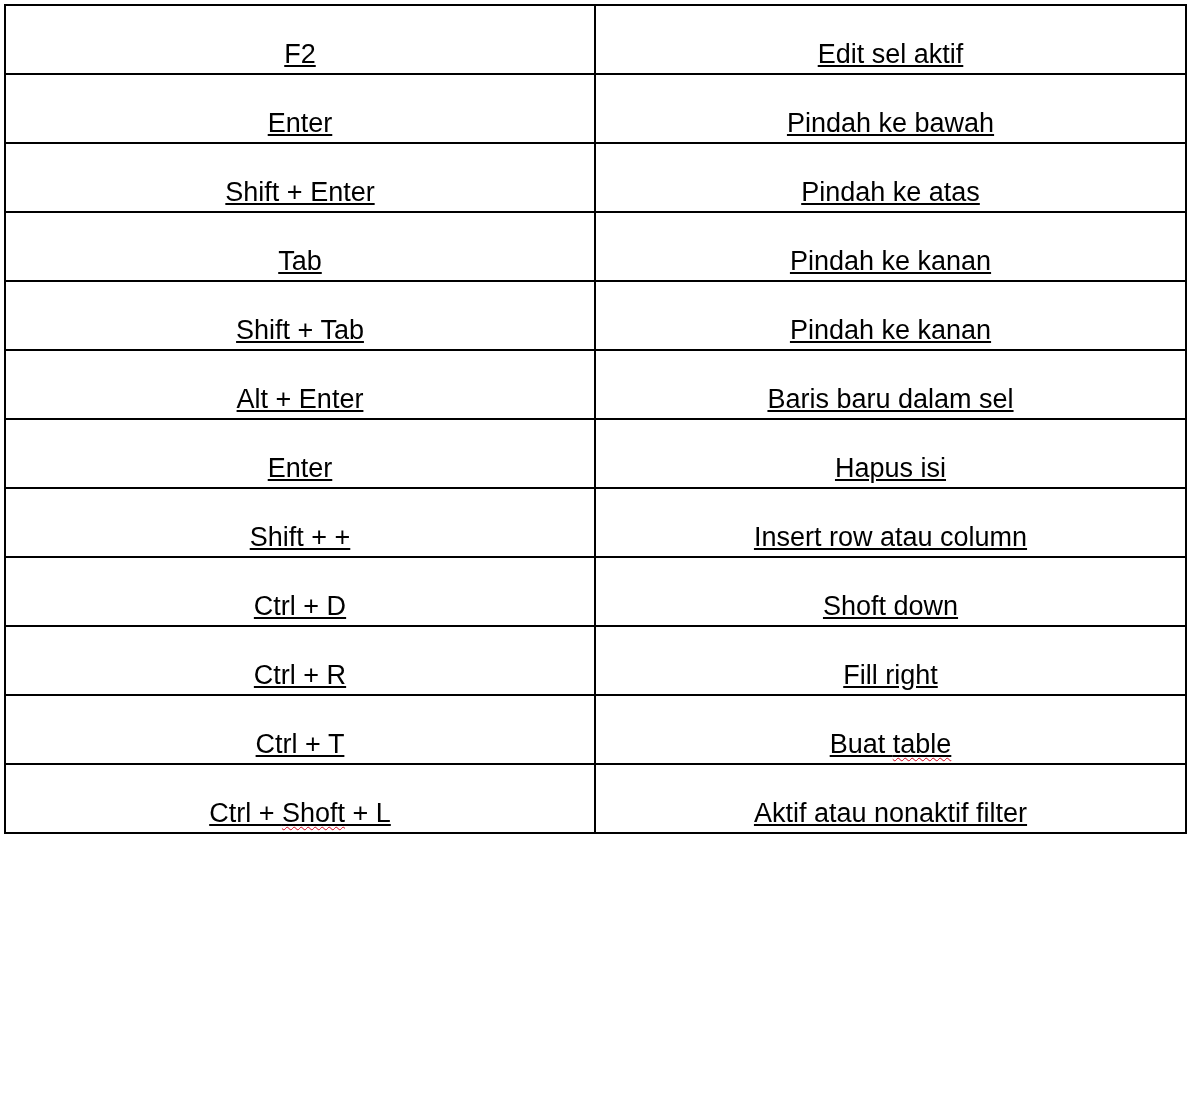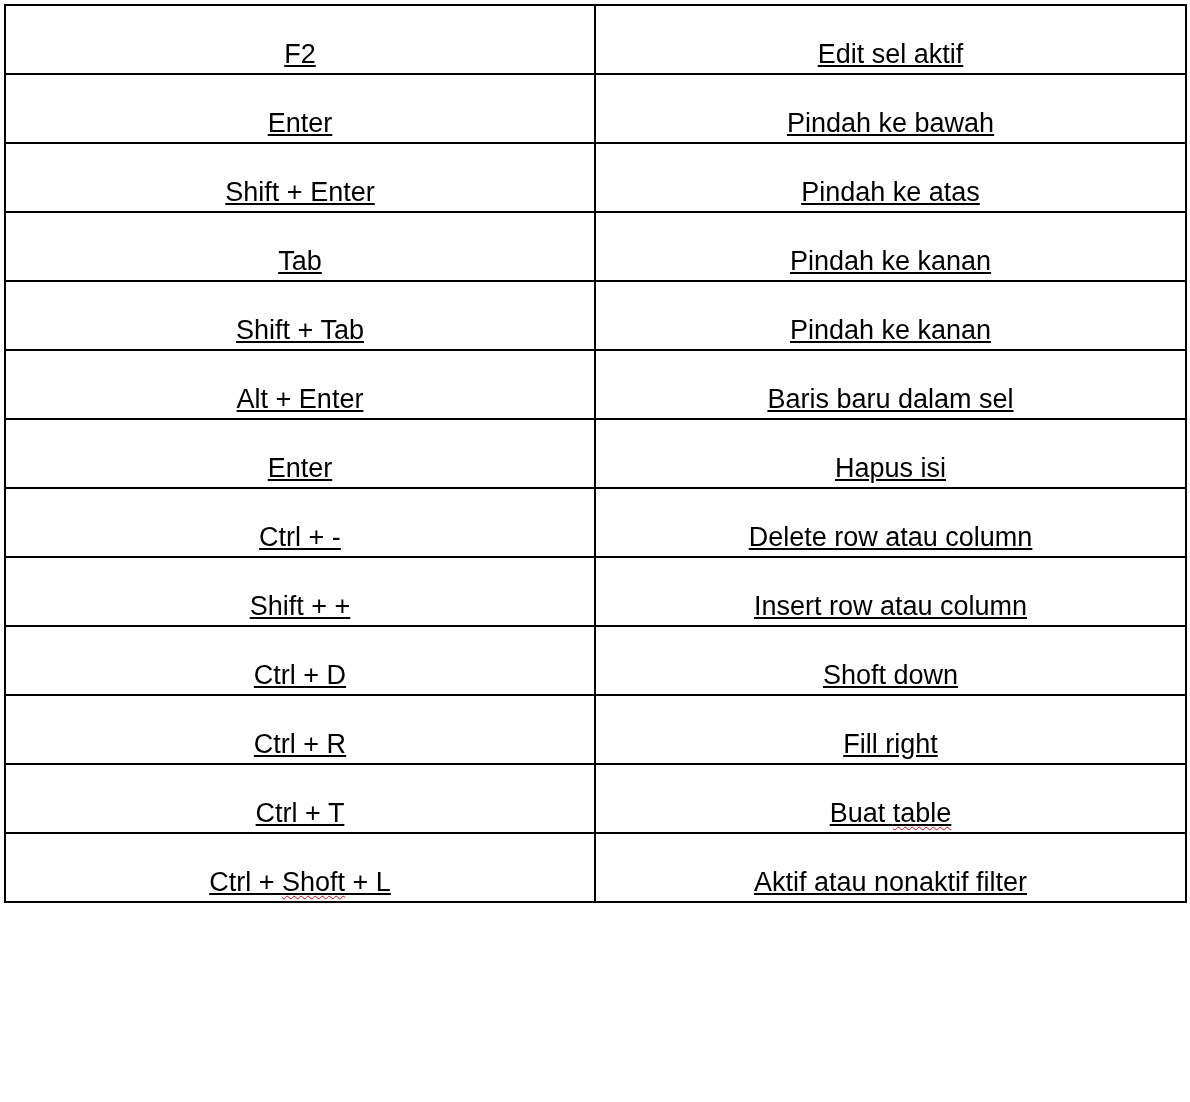--- a/index.html
+++ b/index.html
@@ -74,24 +74,20 @@
     </tr>
     <tr>
       <td>Alt + Enter</td>
       <td>Baris baru dalam sel</td>
     </tr>
     <tr>
       <td>Enter</td>
       <td>Hapus isi</td>
     </tr>
     <tr>
-      <td>Ctrl + -</td>
-      <td>Delete row atau column</td>
-    </tr>
-    <tr>
       <td>Shift + +</td>
       <td>Insert row atau column</td>
     </tr>
     <tr>
       <td>Ctrl + D</td>
       <td>Shoft down</td>
     </tr>
     <tr>
       <td>Ctrl + R</td>
       <td>Fill right</td>

